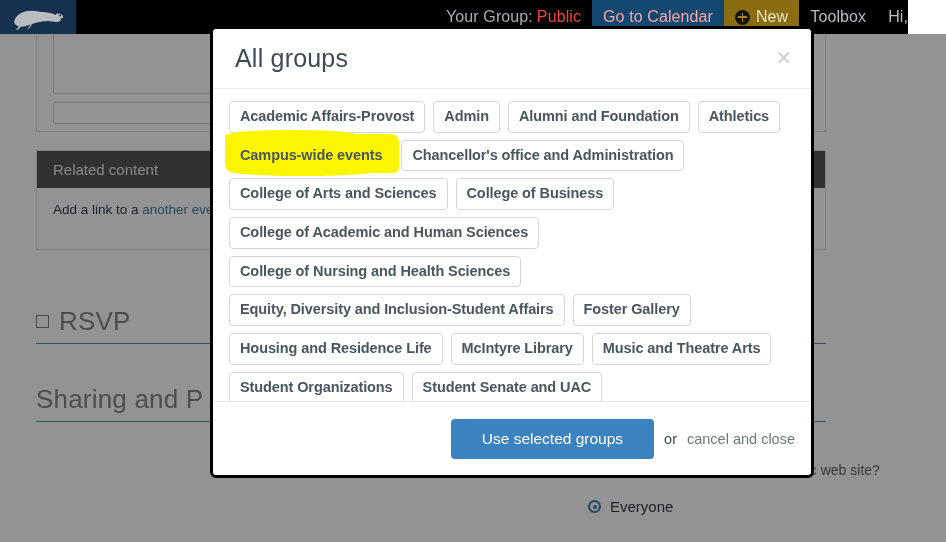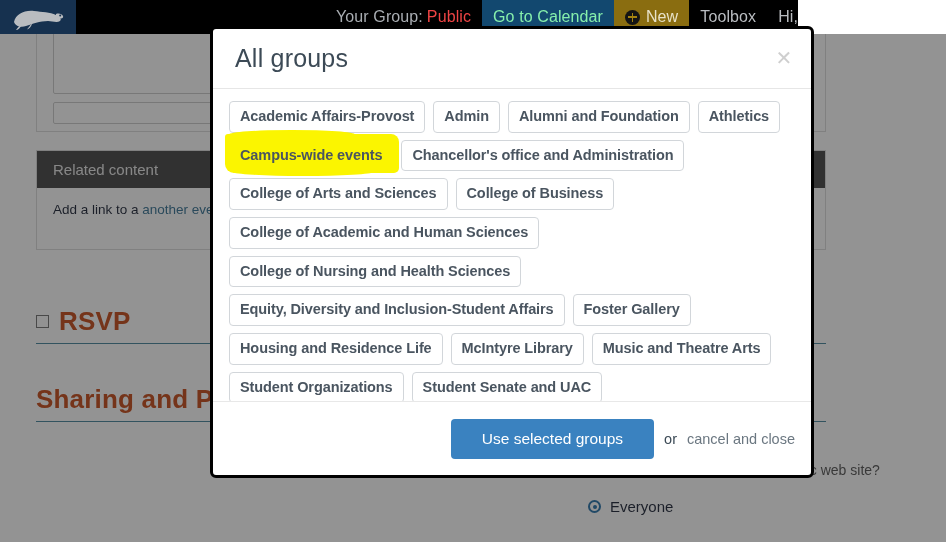--- a/index.html
+++ b/index.html
@@ -24,21 +24,21 @@
   #page-bg {
     position: absolute;
     inset: 0;
     background: #ffffff;
   }
 
   
   .topbar {
     position: absolute;
     top: 0; left: 0;
-    width: 798px;
+    width: 908px;
     height: 34px;
     background: #000000;
     display: flex;
     align-items: stretch;
     z-index: 5;
   }
   .brand-logo {
     width: 76px;
     height: 34px;
     background: #16314f;
@@ -56,21 +56,21 @@
     align-items: center;
     padding: 0 11px;
     font-size: 16px;
     color: #b9bcc0;
     white-space: nowrap;
     flex: 0 0 auto;
     letter-spacing: .1px;
   }
   .nav-group-label { color: #a9adb2; padding-right: 4px; }
   .nav-group-value { color: #ef4444; padding-left: 0; padding-right: 11px; }
-  .nav-calendar { background: #12486f; color: #86efac; }
+  .nav-calendar { background: #12486f; color: #fca5a5; }
   .nav-new {
     background: #8a6d10;
     color: #e8e2c8;
     gap: 6px;
   }
   .nav-new .plus-icon {
     width: 15px; height: 15px;
     border-radius: 50%;
     background: #141414;
     display: inline-flex;
@@ -118,22 +118,22 @@
     padding: 14px 16px;
     font-size: 13.5px;
     color: #33546b;
   }
 
   .link-txt { color: #2c6b8e; }
   .muted-txt { color: #0f172a; }
 
   .section-title {
     font-size: 26px;
-    color: #c2410c;
-    font-weight: bold;
+    color: #737373;
+    font-weight: normal;
     letter-spacing: .2px;
   }
   .rule {
     height: 1px;
     background: #3c7f97;
     margin-top: 6px;
   }
 
   .checkbox-sq {
     width: 13px; height: 13px;

